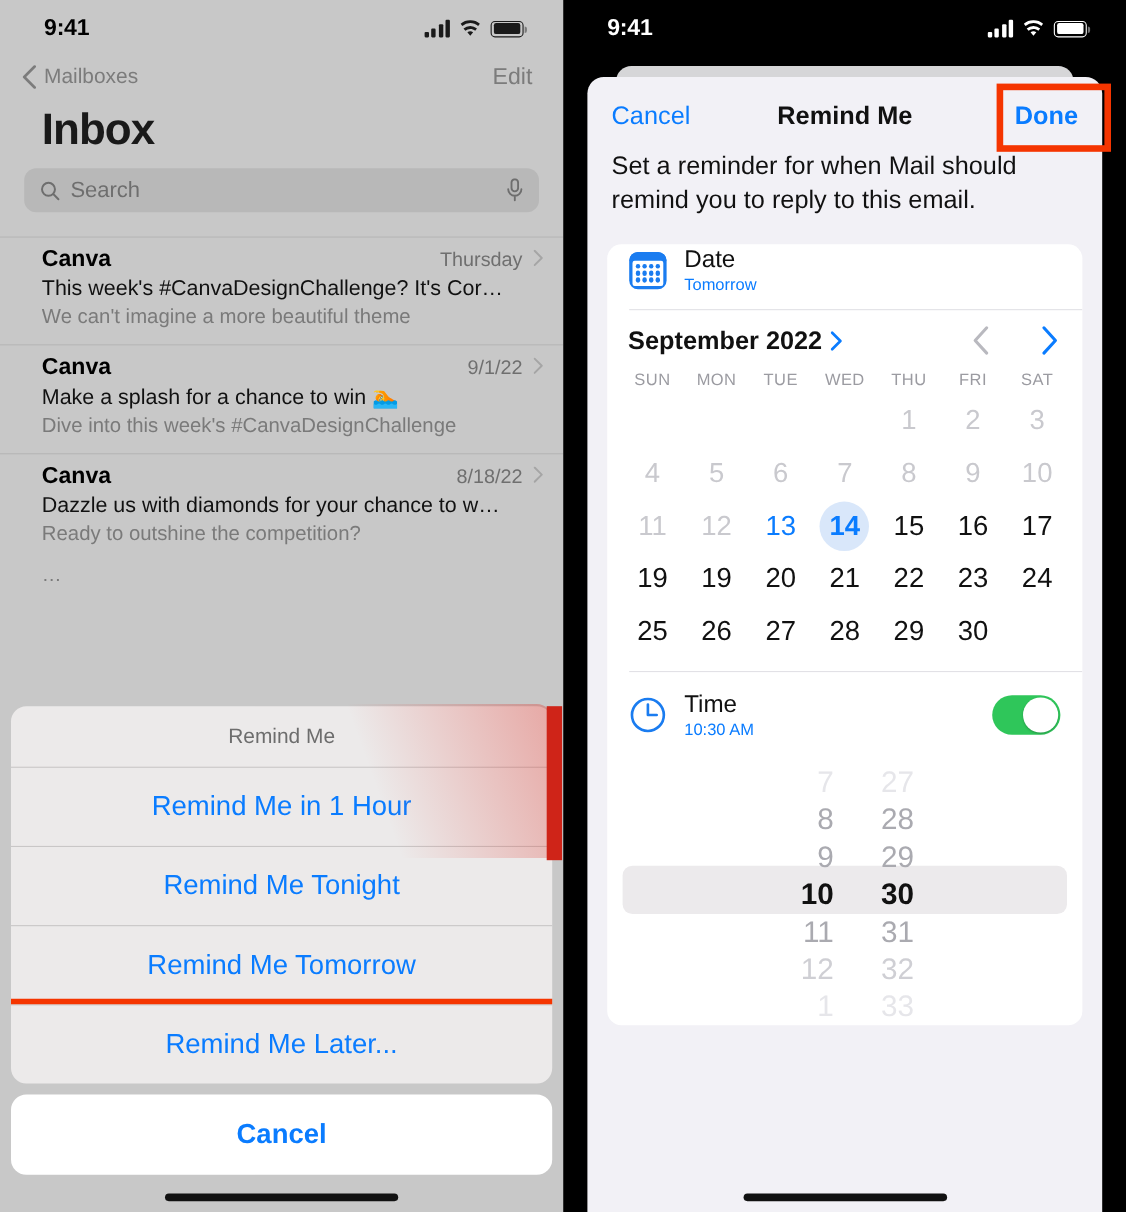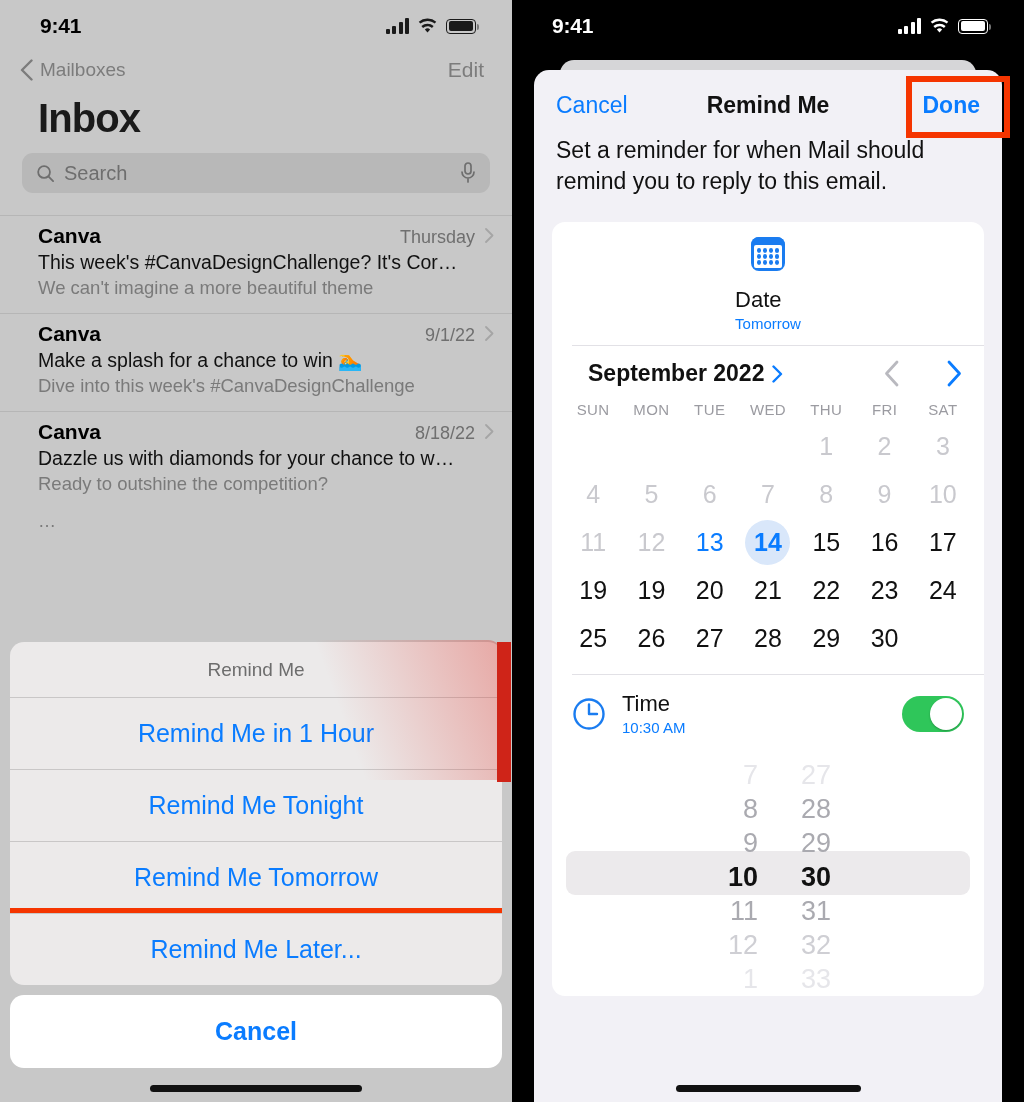--- a/index.html
+++ b/index.html
@@ -107,35 +107,35 @@
   .r-cancel { color:#0a7cff; font-size:23px; }
   .r-title { position:absolute; left:0; right:0; text-align:center;
              font-size:23px; font-weight:bold; color:#111; pointer-events:none; }
   .r-done { margin-left:auto; color:#0a7cff; font-size:23px; font-weight:bold; position:relative; z-index:3;}
   .done-box { position:absolute; right:14px; top:76px; width:104px; height:62px;
               border:6px solid #f53500; z-index:5; pointer-events:none; }
 
   .r-desc { padding:6px 12px 0 22px; font-size:23px; color:#111; line-height:1.33; }
 
   .card { margin:26px 18px 0 18px; background:#fff; border-radius:13px; overflow:hidden; }
-  .row-date { display:flex; align-items:center; padding:15px 20px 13px 20px; gap:16px;flex-direction:column; }
+  .row-date { display:flex; align-items:center; padding:1px 20px 13px 20px; gap:16px; }
   .ico-cal { width:34px; height:34px; border-radius:8px; background:#1a7cf0;
              position:relative; flex:none; }
   .ico-cal .bar { position:absolute; left:0; right:0; top:0; height:8px; background:#1a7cf0;
                   border-radius:8px 8px 0 0; }
   .ico-cal .pg { position:absolute; left:3px; right:3px; top:8px; bottom:3px;
                  background:#fff; border-radius:2px; display:grid;
                  grid-template-columns:repeat(4,1fr); grid-template-rows:repeat(3,1fr);
                  gap:1.4px; padding:3px; }
   .ico-cal .pg i { background:#1a7cf0; border-radius:50%; }
   .row-lbl { font-size:22px; color:#111; }
   .row-val { font-size:15px; color:#0a7cff; margin-top:2px; }
   .divider { height:1px; background:#e2e1e6; margin-left:20px; }
 
-  .cal-head { display:flex; align-items:center; padding:14px 22px 10px 36px; }
+  .cal-head { display:flex; align-items:center; padding:14px 22px 10px 19px; }
   .cal-month { font-size:23px; font-weight:bold; color:#111; }
   .cal-month-chev { width:11px; height:18px; margin-left:8px; }
   .cal-arrows { margin-left:auto; display:flex; align-items:center; gap:46px; }
 
   .dow { display:grid; grid-template-columns:repeat(7,1fr); padding:4px 12px 2px 12px; }
   .dow div { text-align:center; font-size:15px; color:#9b9ba1; letter-spacing:.4px; }
   .grid { display:grid; grid-template-columns:repeat(7,1fr); padding:2px 12px 12px 12px; }
   .cell { height:48px; display:flex; align-items:center; justify-content:center;
           font-size:25px; color:#111; position:relative; }
   .cell.dim { color:#c9c9ce; }

